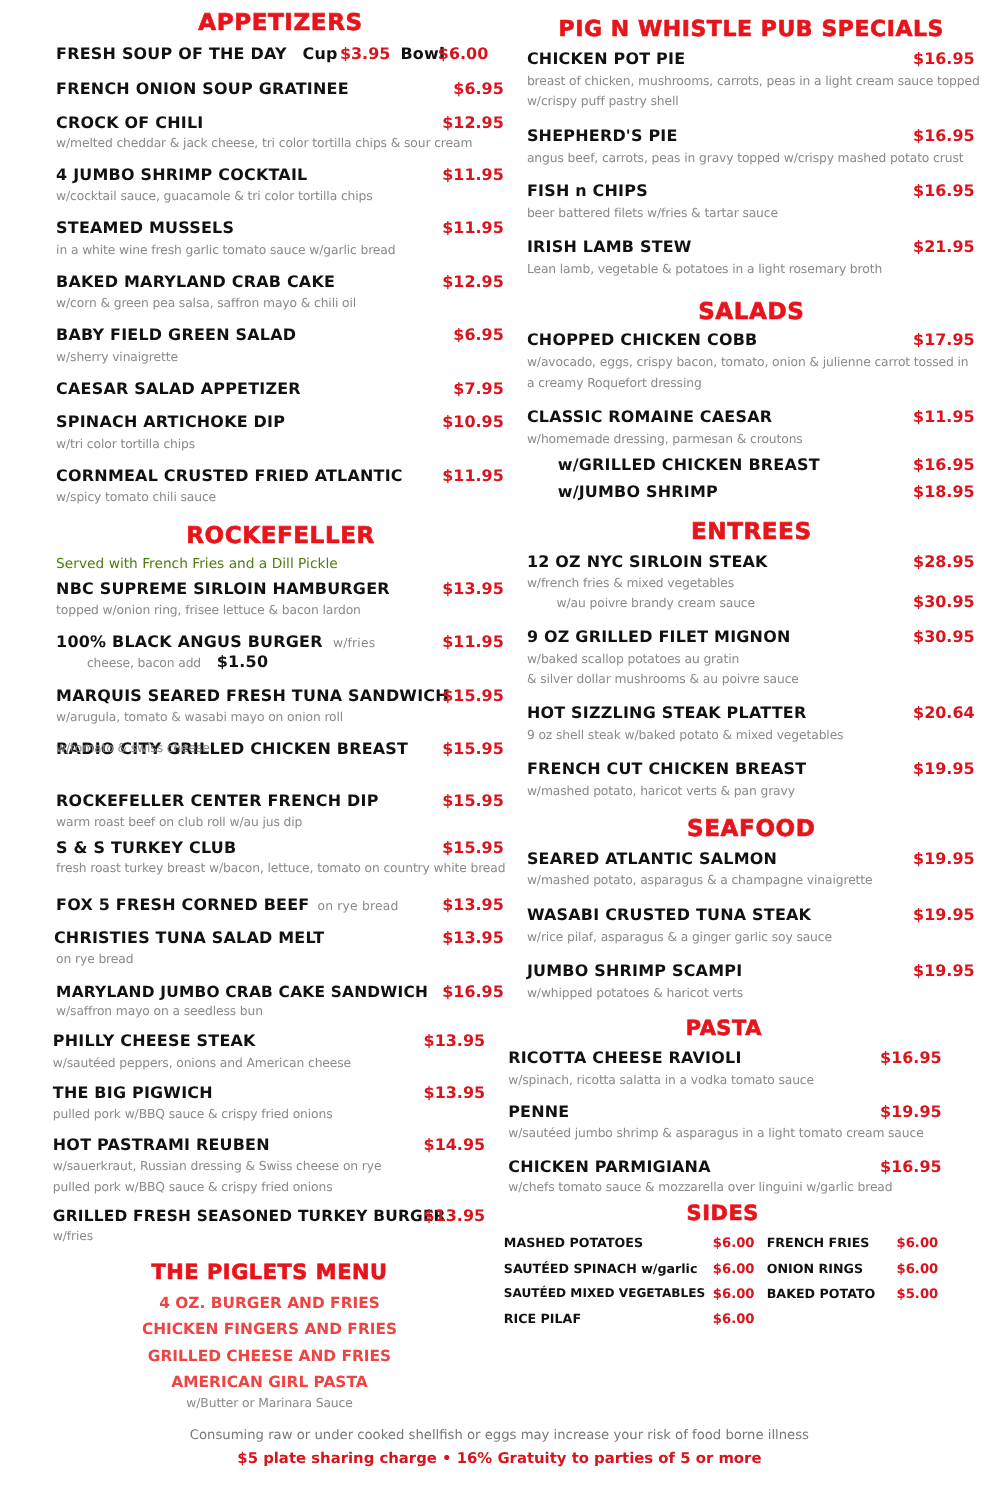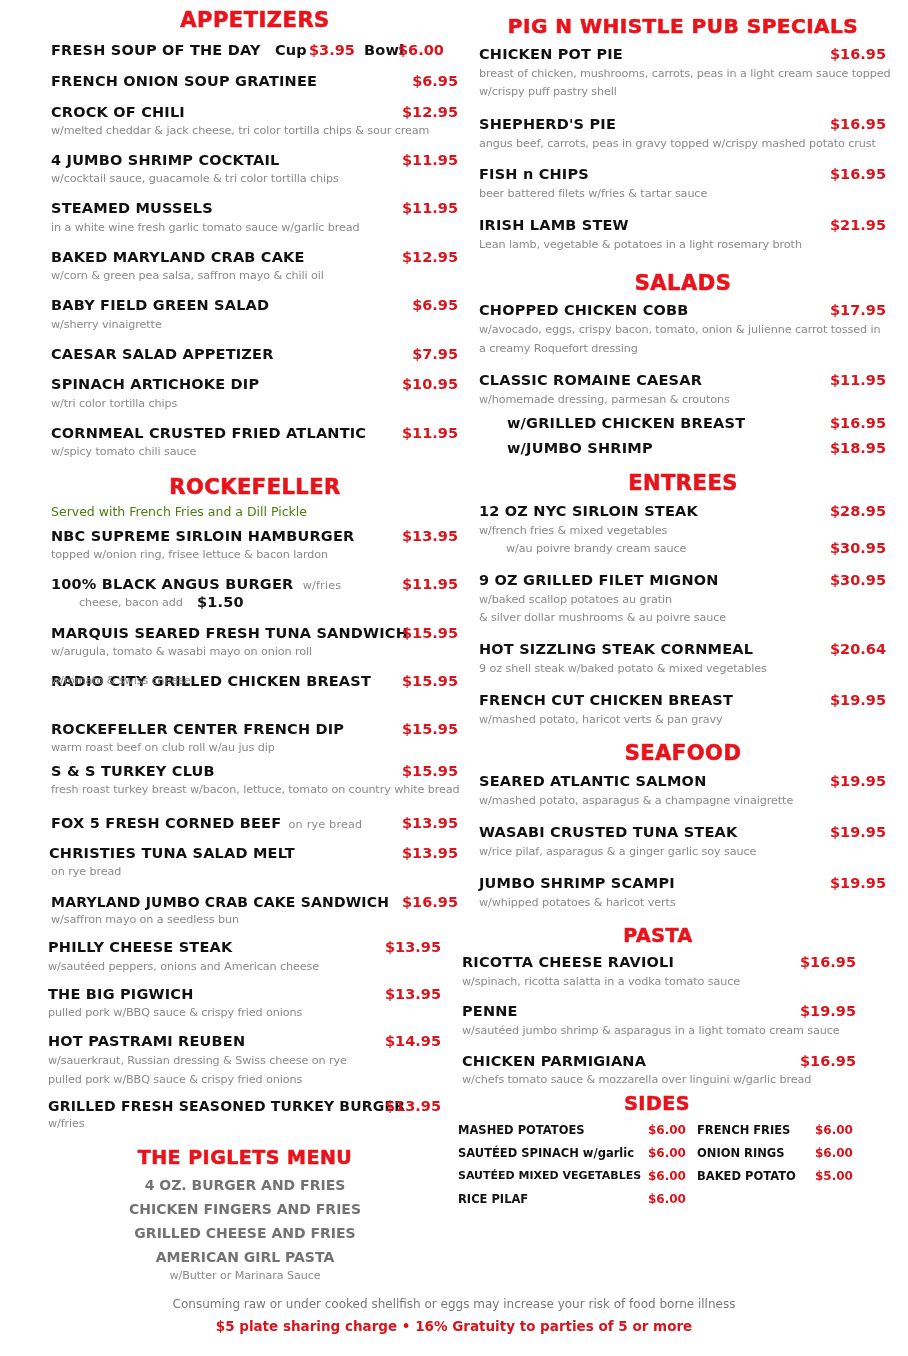--- a/index.html
+++ b/index.html
@@ -11,21 +11,21 @@
   .name { position: absolute; font-weight: bold; font-size: 14.5px; color: #111;
           white-space: nowrap; letter-spacing: 0.2px; }
   .price { position: absolute; font-weight: bold; font-size: 14.5px; color: #d9141c;
            white-space: nowrap; text-align: right; }
   .desc { position: absolute; font-size: 11.2px; color: #8a8a8a; white-space: nowrap;
           font-weight: normal; letter-spacing: -0.1px; }
   .inline-desc { font-size: 11.2px; color: #8a8a8a; font-weight: normal; }
   .sub { position: absolute; font-size: 12.5px; color: #4d7c0f; white-space: nowrap; }
   .side-name { position: absolute; font-weight: bold; font-size: 11.5px; color: #111; white-space: nowrap; }
   .side-price { position: absolute; font-weight: bold; font-size: 12px; color: #d9141c; white-space: nowrap; }
-  .kid { position: absolute; font-weight: bold; font-size: 14px; color: #737373; text-align: center;
+  .kid { position: absolute; font-weight: bold; font-size: 14px; color: #ef4444; text-align: center;
          width: 300px; left: 95px; white-space: nowrap; }
   .note { position: absolute; text-align: center; width: 908px; left: 0; white-space: nowrap; }
 </style>
 </head>
 <body>
 
 <section>
   <div class="hdr" style="left:110px; top:8px; width:290px;">APPETIZERS</div>
 
   <div class="name" style="left:51px; top:42px;">FRESH SOUP OF THE DAY</div>
@@ -188,21 +188,21 @@
   <div class="price" style="right:22px; top:503px;">$28.95</div>
   <div class="desc" style="left:479px; top:524px;">w/french fries &amp; mixed vegetables</div>
   <div class="desc" style="left:506px; top:542px;">w/au poivre brandy cream sauce</div>
   <div class="price" style="right:22px; top:540px;">$30.95</div>
 
   <div class="name" style="left:479px; top:572px;">9 OZ GRILLED FILET MIGNON</div>
   <div class="price" style="right:22px; top:572px;">$30.95</div>
   <div class="desc" style="left:479px; top:593px;">w/baked scallop potatoes au gratin</div>
   <div class="desc" style="left:479px; top:611px;">&amp; silver dollar mushrooms &amp; au poivre sauce</div>
 
-  <div class="name" style="left:479px; top:641px;">HOT SIZZLING STEAK CORNMEAL</div>
+  <div class="name" style="left:479px; top:641px;">HOT SIZZLING STEAK PLATTER</div>
   <div class="price" style="right:22px; top:641px;">$20.64</div>
   <div class="desc" style="left:479px; top:662px;">9 oz shell steak w/baked potato &amp; mixed vegetables</div>
 
   <div class="name" style="left:479px; top:692px;">FRENCH CUT CHICKEN BREAST</div>
   <div class="price" style="right:22px; top:692px;">$19.95</div>
   <div class="desc" style="left:479px; top:713px;">w/mashed potato, haricot verts &amp; pan gravy</div>
 </section>
 
 <section>
   <div class="hdr" style="left:583px; top:741px; width:200px;">SEAFOOD</div>

